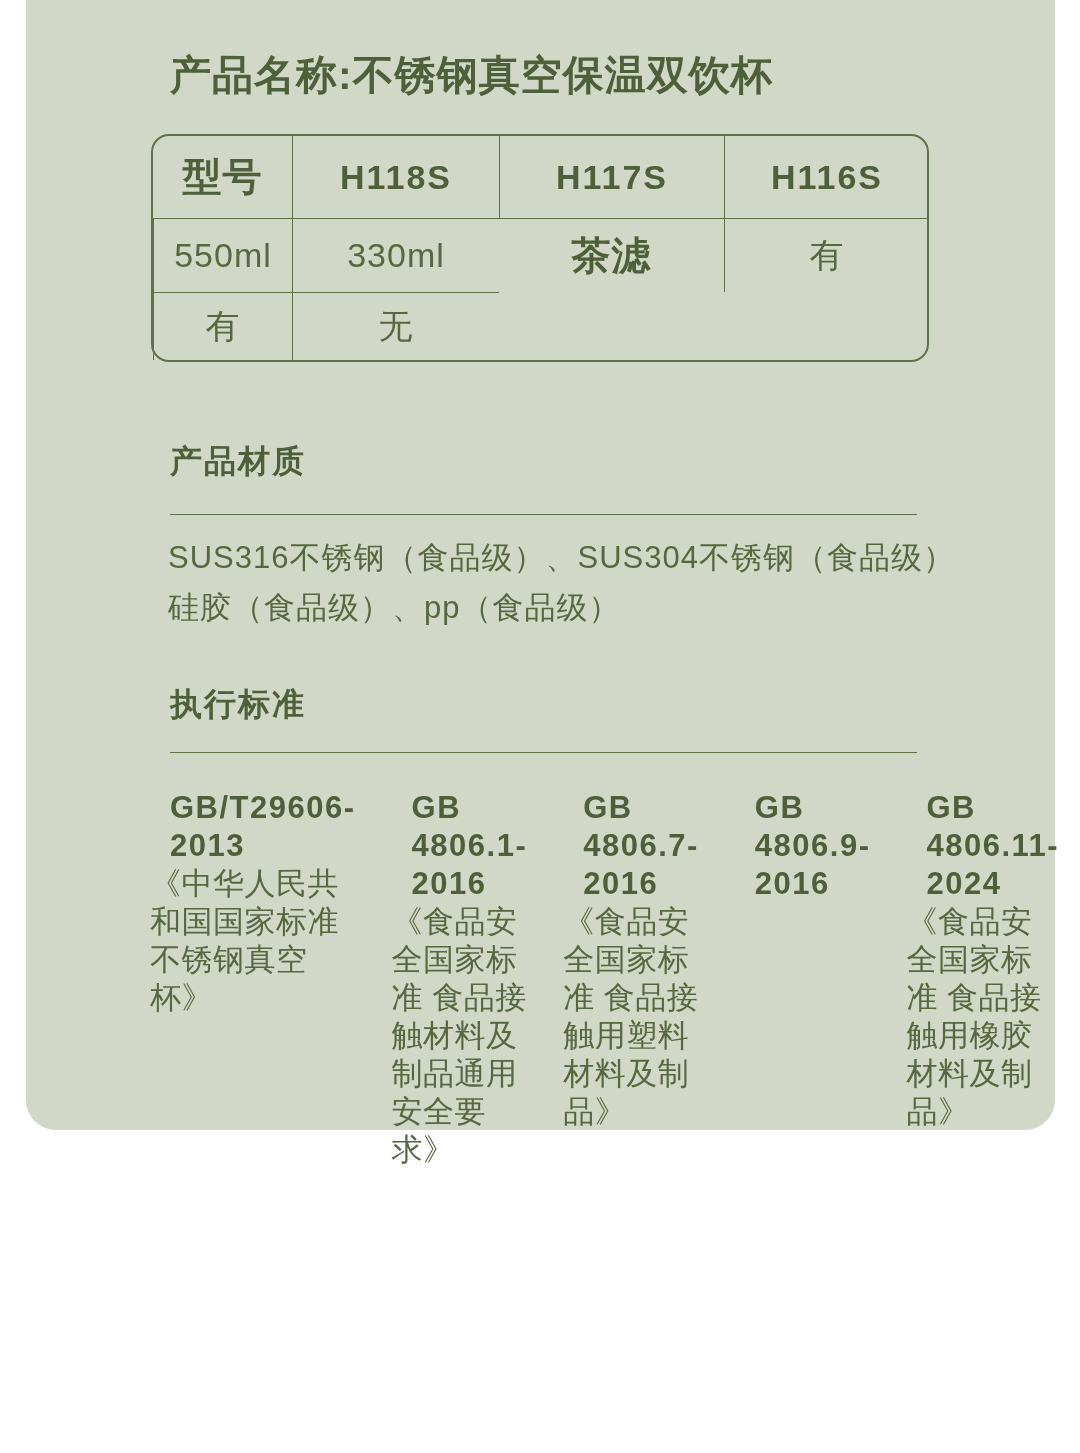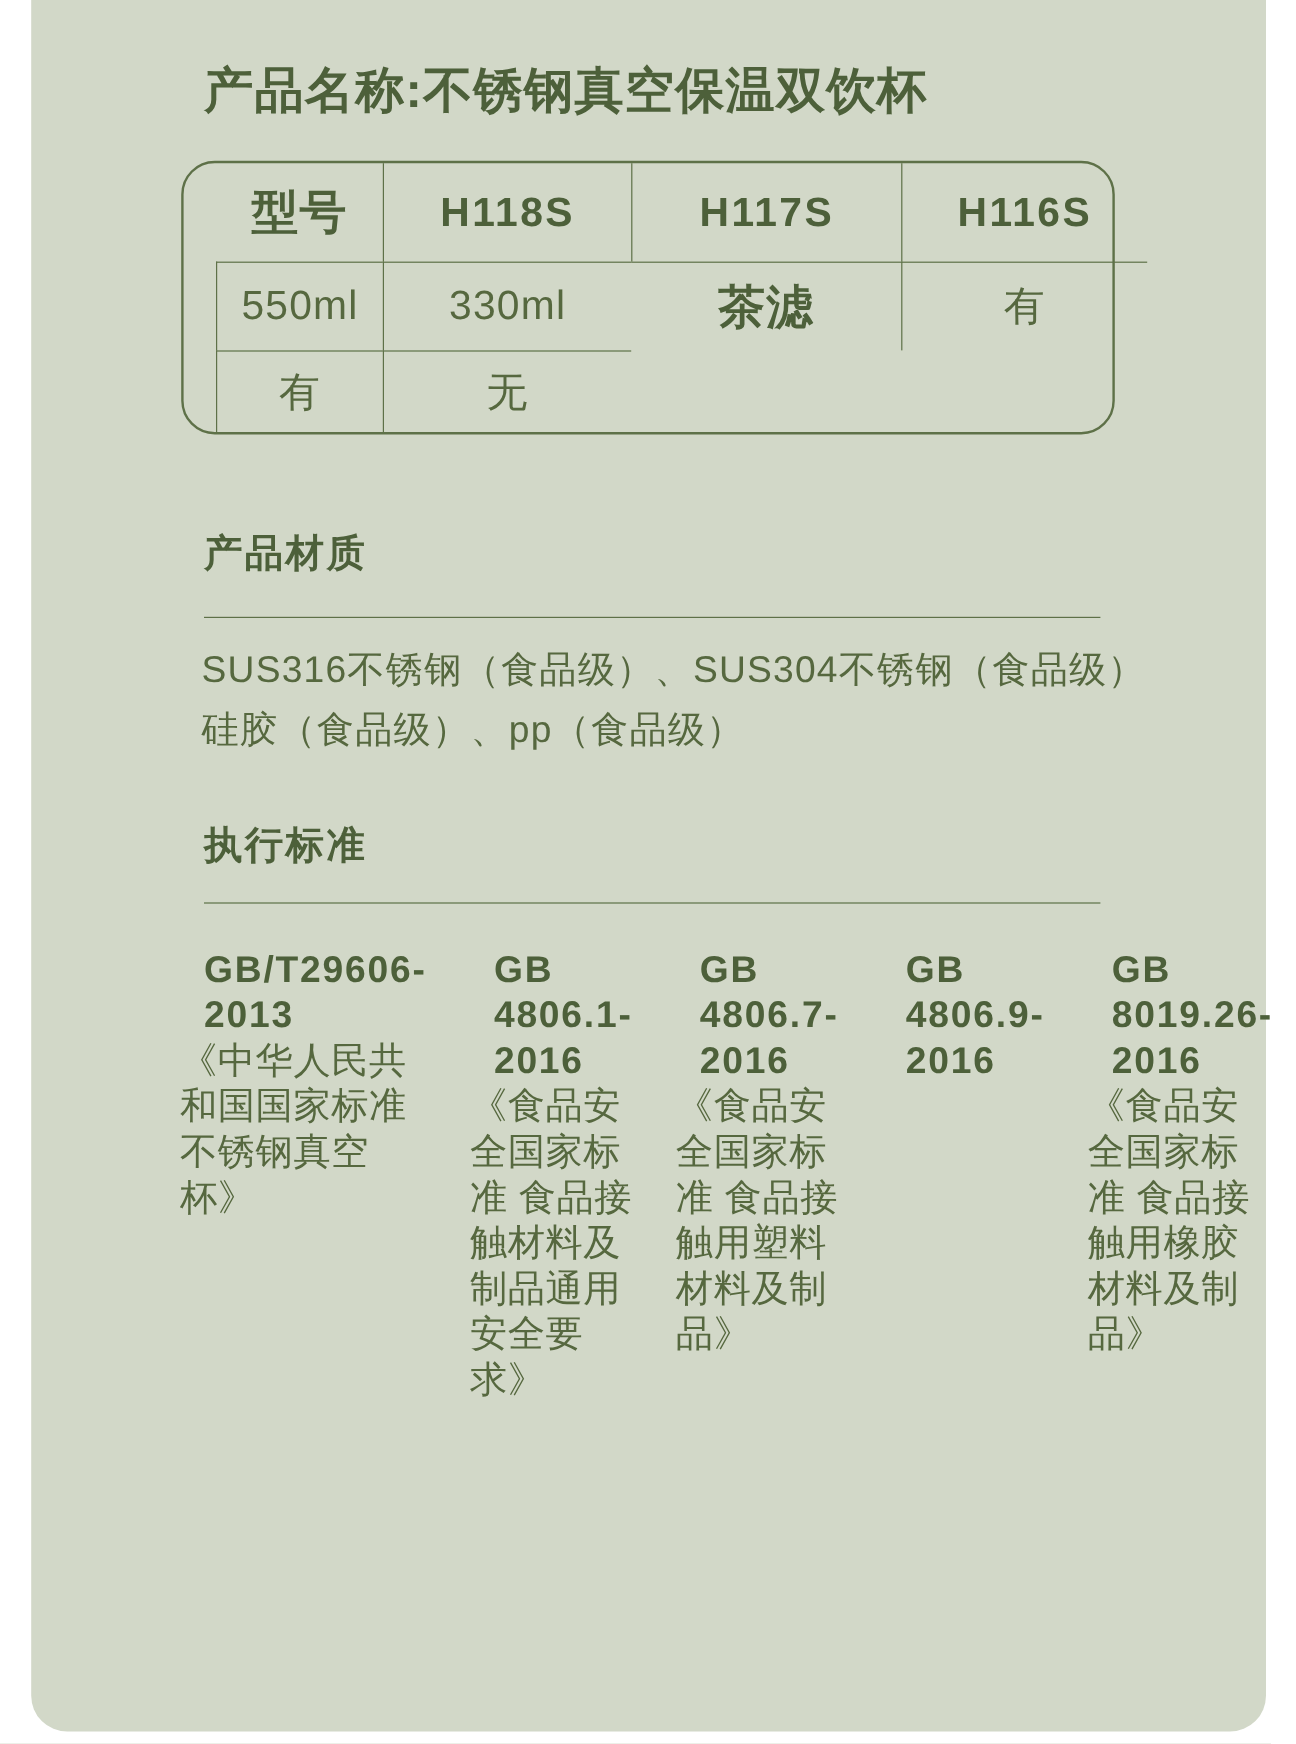--- a/index.html
+++ b/index.html
@@ -6,35 +6,35 @@
     --page:#ffffff; --card:#d2d8c8; --ink:#56683f; --ink-bold:#4d603a; --line:#5e7148;
   }
   *{box-sizing:border-box; margin:0; padding:0;}
   html,body{width:1080px; height:1453px;}
   body{
     position:relative; background:var(--page);
     font-family:"Liberation Sans","DejaVu Sans",sans-serif;
     color:var(--ink); overflow:hidden;
   }
   .card{
-    position:absolute; left:26px; top:0; width:1029px; height:1443px;
+    position:absolute; left:26px; top:0; width:1029px; height:1130px;
     background:var(--card); border-radius:0 0 30px 30px;
   }
   .abs{position:absolute;}
   .page-title{
     left:144px; top:48px; font-size:41px; font-weight:bold;
     color:var(--ink-bold); letter-spacing:1px;
   }
   
   .spec-table{
     left:125px; top:134px; width:778px;
     display:grid;
     grid-template-columns:139px 207px 225px 205px;
     grid-template-rows:82px 74px 68px;
-    border:2px solid var(--line); border-radius:28px;padding-left:27px;
+    border:2px solid var(--line); border-radius:18px;
   }
   .cell{
     display:flex; align-items:center; justify-content:center;
     border-left:1.5px solid var(--line); border-top:1.5px solid var(--line);
     font-size:34px;
   }
   .cell.c0{border-left:none;}
   .cell.r0{border-top:none;}
   .cell.rowlabel{font-size:39px; font-weight:bold; color:var(--ink-bold); letter-spacing:1px;}
   .cell.model{font-weight:bold; letter-spacing:2px; color:var(--ink-bold);}
@@ -101,18 +101,18 @@
       <div class="standard-name">《食品安全国家标准 食品接触材料及制品通用安全要求》</div>
     </div>
     <div class="standard-item">
       <div class="standard-code">GB 4806.7-2016</div>
       <div class="standard-name">《食品安全国家标准 食品接触用塑料材料及制品》</div>
     </div>
     <div class="standard-item">
       <div class="standard-code">GB 4806.9-2016</div>
     </div>
     <div class="standard-item">
-      <div class="standard-code">GB 8019.26-2016</div>
+      <div class="standard-code">GB 4806.11-2024</div>
       <div class="standard-name">《食品安全国家标准 食品接触用橡胶材料及制品》</div>
     </div>
   </div>
 
 </div>
 
 </body></html>

